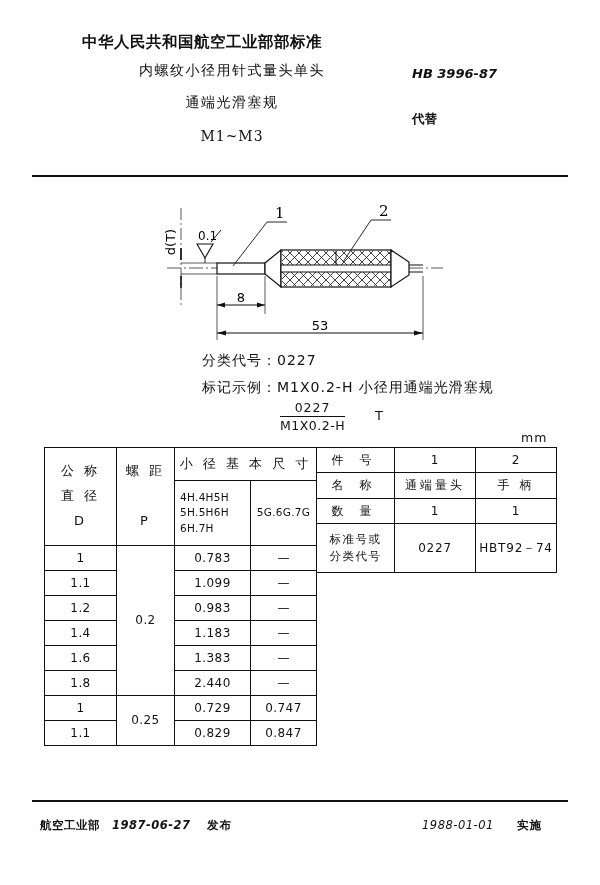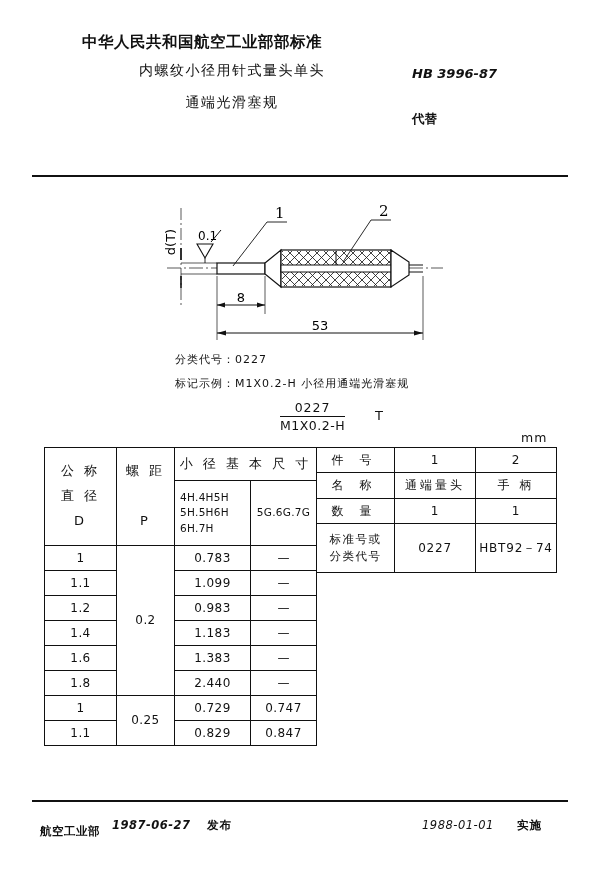--- a/index.html
+++ b/index.html
@@ -97,24 +97,25 @@
     width: 300px; height: 160px;
   }
 
   
   .notes {
     position: absolute;
     left: 175px; top: 352px;
     width: 400px;
   }
   .note-line {
-    font-size: 11px;
+    font-size: 14px;
     letter-spacing: 1px;
     white-space: nowrap;
     margin-bottom: 9px;
+    margin-left: 27px;
   }
   .note-frac {
     position: absolute;
     left: 105px; top: 48px;
     text-align: center;
     font-size: 12.5px;
     white-space: nowrap;
   }
   .note-frac .num {
     display: block;
@@ -240,21 +241,20 @@
     width: 536px;
     height: 30px;
     font-size: 11.5px;
   }
   .f-issuer {
     position: absolute;
     left: 8px; top: 6px;
     font-weight: bold;
     letter-spacing: 0.5px;
     white-space: nowrap;
-    margin-top: 6px;
   }
   .f-issue-date {
     position: absolute;
     left: 80px; top: 6px;
     font-style: italic;
     letter-spacing: 0.5px;
     white-space: nowrap;
     font-weight: bold;
   }
   .f-publish {
@@ -281,20 +281,21 @@
 </style>
 </head>
 <body>
 
 <div class="page">
 
   <div class="header">
     <div class="std-title">中华人民共和国航空工业部部标准</div>
     <div class="doc-line1">内螺纹小径用针式量头单头</div>
     <div class="doc-line2">通端光滑塞规</div>
+    <div class="doc-line3">M1~M3</div>
     <div class="std-number">HB 3996-87</div>
     <div class="replaces">代替</div>
   </div>
   <div class="rule-top"></div>
 
   <div class="drawing">
     <svg width="300" height="160" viewBox="0 0 300 160">
       <defs>
         <pattern id="knurl" width="9" height="9" patternUnits="userSpaceOnUse">
           <path d="M0,0 L9,9 M9,0 L0,9" stroke="#111" stroke-width="0.8" fill="none"></path>

